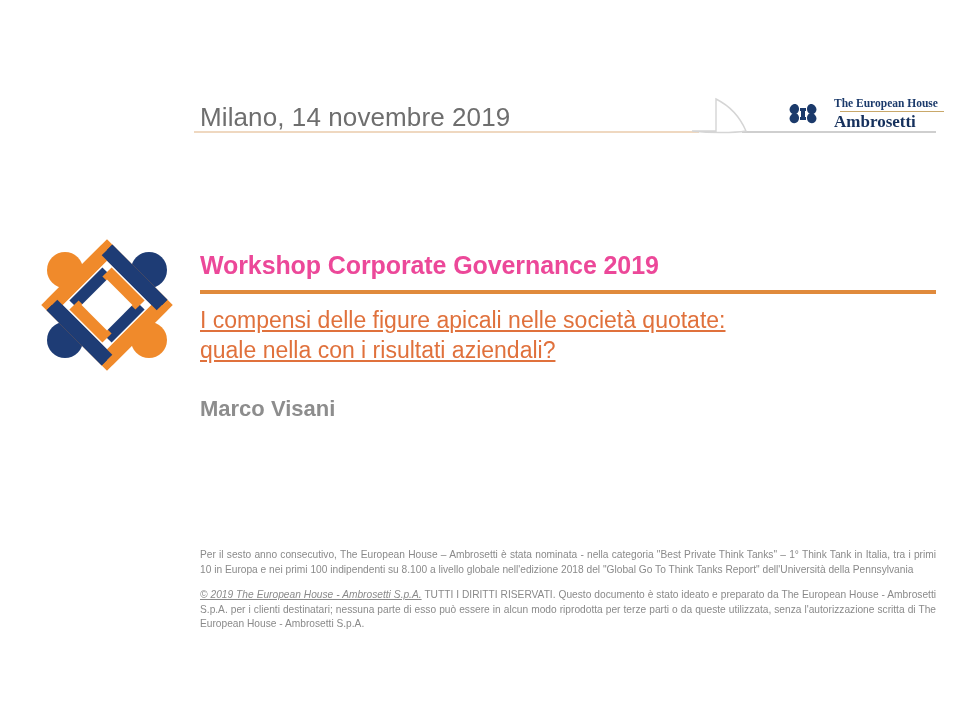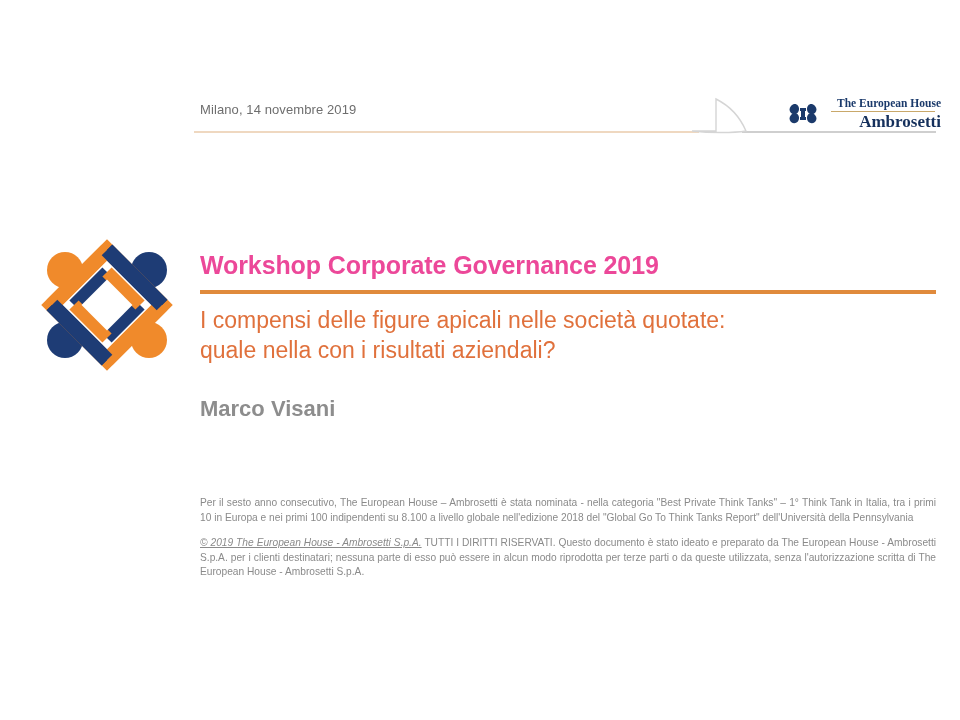--- a/index.html
+++ b/index.html
@@ -20,21 +20,21 @@
     position: absolute;
     left: 0;
     top: 0;
     width: 960px;
     height: 150px;
   }
   #header-date {
     position: absolute;
     left: 200px;
     top: 102px;
-    font-size: 13px;
+    font-size: 26px;
     color: #6e6e6e;
     letter-spacing: .1px;
     white-space: nowrap;
   }
   
   #header-rule-left {
     position: absolute;
     left: 194px;
     top: 131px;
     width: 505px;
@@ -68,24 +68,24 @@
   }
   #brand-mark {
     position: absolute;
     left: 0;
     top: 4px;
     width: 30px;
     height: 28px;
   }
   #brand-text {
     position: absolute;
-    left: 37px;
+    left: 46px;
     top: 0;
     width: 116px;
-    text-align: right;
+    text-align: left;
   }
   #brand-line1 {
     font-family: "Liberation Serif", serif;
     font-weight: bold;
     font-size: 11.5px;
     color: #1b3a6b;
     line-height: 14px;
     white-space: nowrap;
   }
   #brand-divider {
@@ -136,35 +136,36 @@
   }
   #subtitle {
     margin-top: 11px;
     font-size: 23px;
     color: #e0713c;
     line-height: 30px;
   }
   #subtitle .sub-line {
     display: block;
     white-space: nowrap;
+    text-decoration: underline;
   }
   #author {
     margin-top: 31px;
     font-size: 22px;
     color: #8d8d8d;
     line-height: 26px;
     white-space: nowrap;
     font-weight: bold;
   }
 
   
   #footer-block {
     position: absolute;
     left: 200px;
-    top: 496px;
+    top: 548px;
     width: 736px;
   }
   #award-note {
     font-size: 10.2px;
     color: #8a8a8a;
     line-height: 14.6px;
     text-align: justify;
     text-justify: inter-word;
   }
   #copyright-note {

